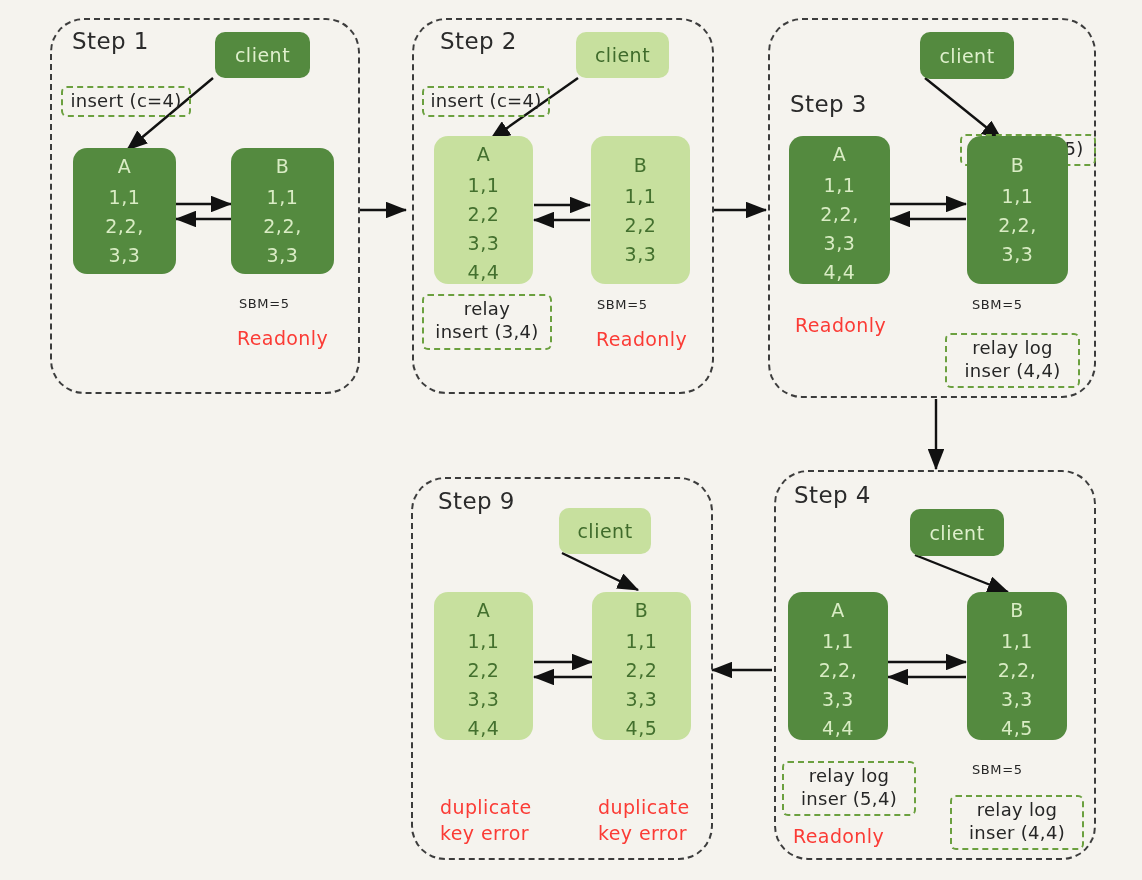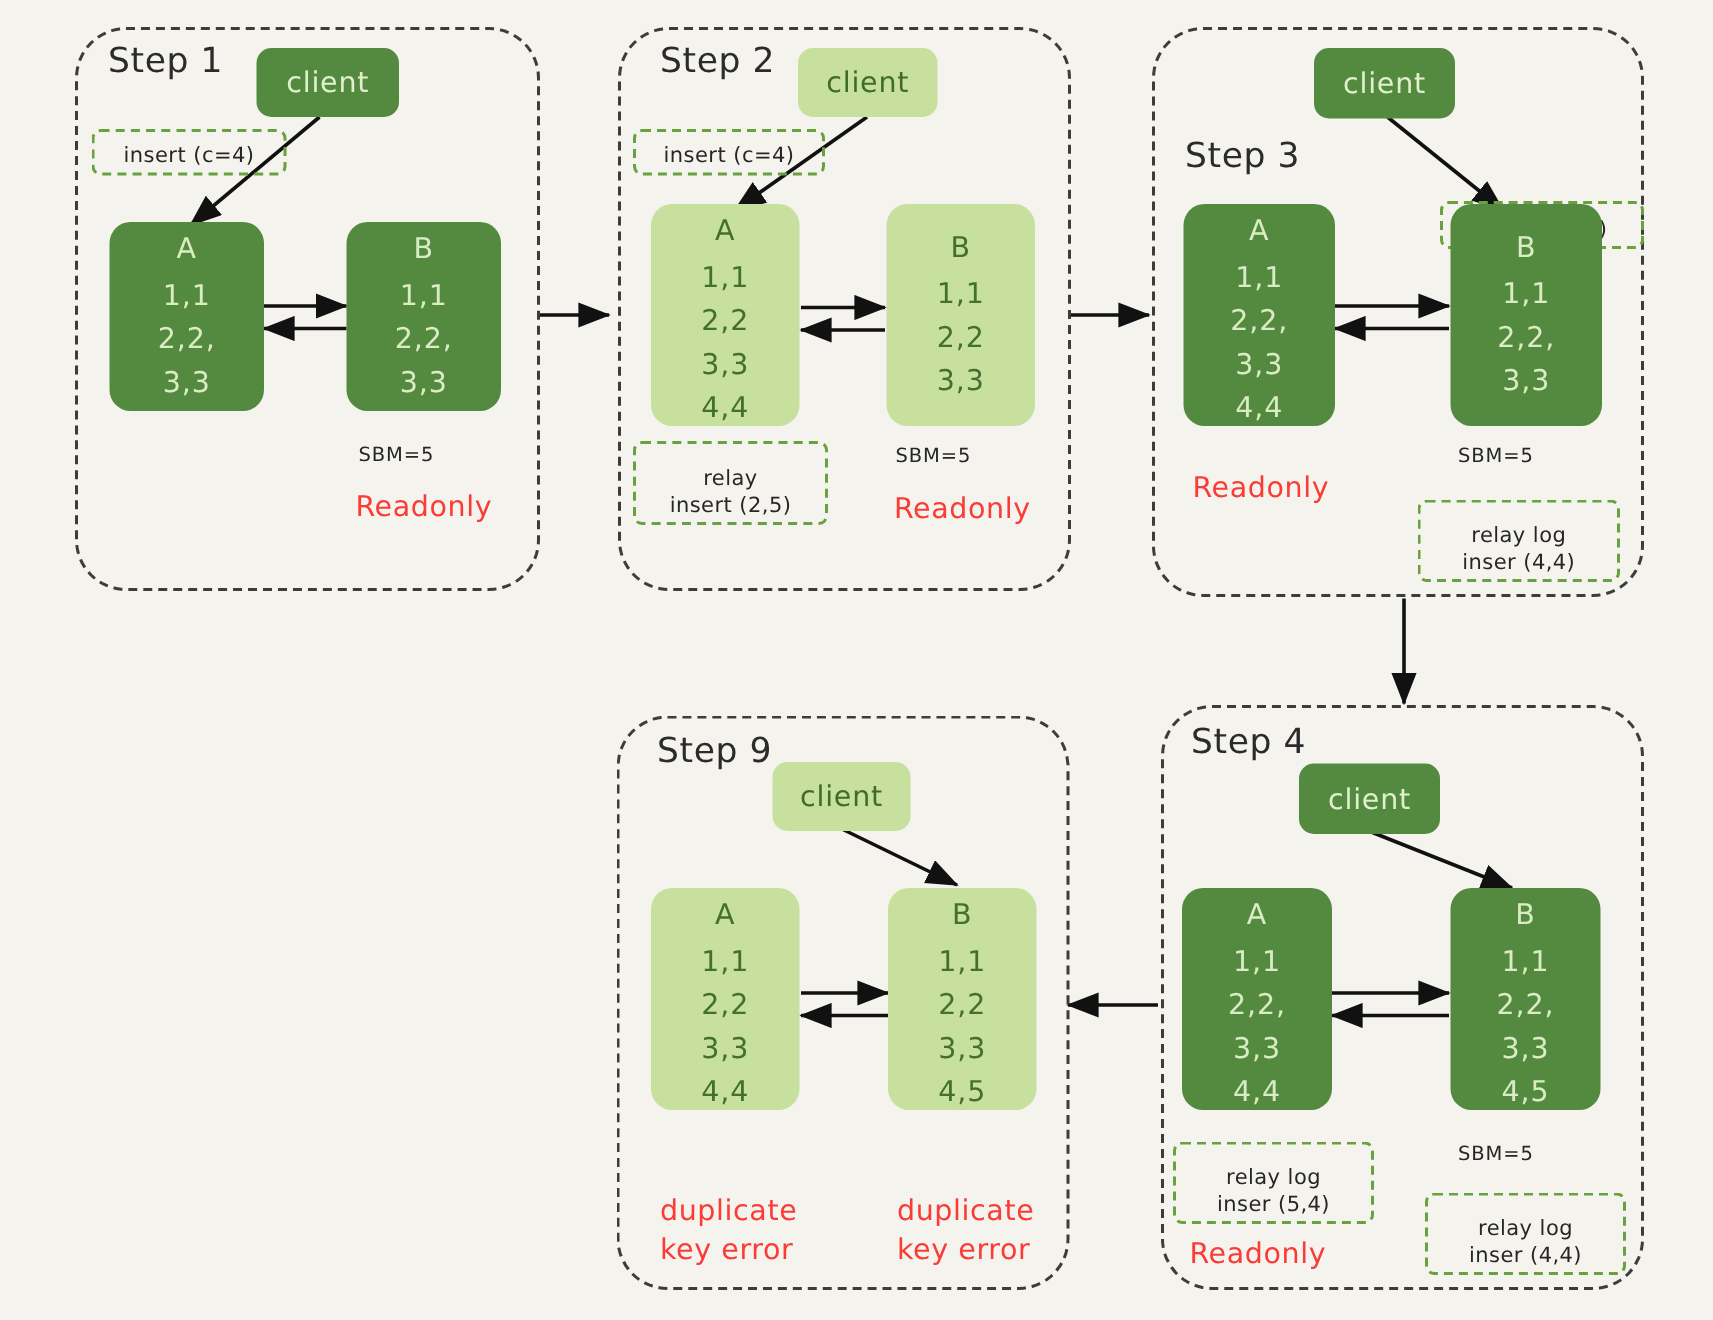--- a/index.html
+++ b/index.html
@@ -41,20 +41,21 @@
 
   .client-box {
     position: absolute;
     border-radius: 10px;
     display: flex;
     align-items: center;
     justify-content: center;
     font-size: 19px;
     letter-spacing: 0.5px;
     box-sizing: border-box;
+    margin-left: 44px;
   }
   .client-box.dark { background: #548a3f; color: #dff0cd; }
   .client-box.light { background: #c7e09e; color: #3f6b2b; }
 
   .db-box {
     position: absolute;
     border-radius: 14px;
     box-sizing: border-box;
     display: flex;
     flex-direction: column;
@@ -69,23 +70,23 @@
   .db-box .row.title { margin-bottom: 12px; }
 
   .dashed-note {
     position: absolute;
     border: 2px dashed #6ba03f;
     border-radius: 6px;
     box-sizing: border-box;
     display: flex;
     flex-direction: column;
     align-items: center;
-    justify-content: flex-end;
+    justify-content: flex-start;
     color: #262626;
-    font-size: 14px;
+    font-size: 18px;
     letter-spacing: 0.3px;
     line-height: 1.25;
     text-align: center;
     padding: 2px 6px;
   }
 
   .plain-note {
     position: absolute;
     font-size: 13px;
     color: #262626;
@@ -174,21 +175,21 @@
   <div class="row">4,4</div>
 </div>
 <div class="db-box light" style="left:591px; top:136px; width:99px; height:148px; padding-top:20px;">
   <div class="row title">B</div>
   <div class="row">1,1</div>
   <div class="row">2,2</div>
   <div class="row">3,3</div>
 </div>
 <div class="dashed-note" style="left:422px; top:294px; width:130px; height:56px;">
   <span>relay</span>
-  <span>insert (2,5)</span>
+  <span>insert (3,4)</span>
 </div>
 <div class="plain-note" style="left:597px; top:297px;">SBM=5</div>
 <div class="red-note" style="left:596px; top:327px;">Readonly</div>
 
 <div class="step-panel" style="left:768px; top:18px; width:328px; height:380px;"></div>
 <div class="step-title" style="left:790px; top:43px;margin-top:48px;">Step 3</div>
 <div class="client-box dark" style="left:876px; top:32px; width:94px; height:47px;">client</div>
 <div class="dashed-note" style="left:960px; top:86px; width:136px; height:32px;margin-top:48px;">
   <span>insert (c=5)</span>
 </div>

